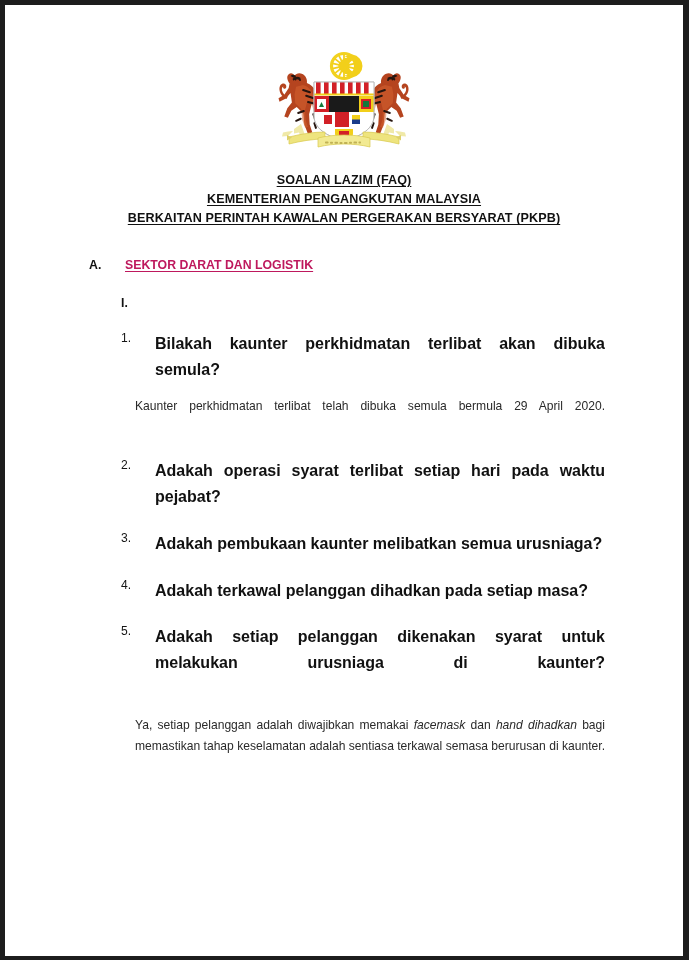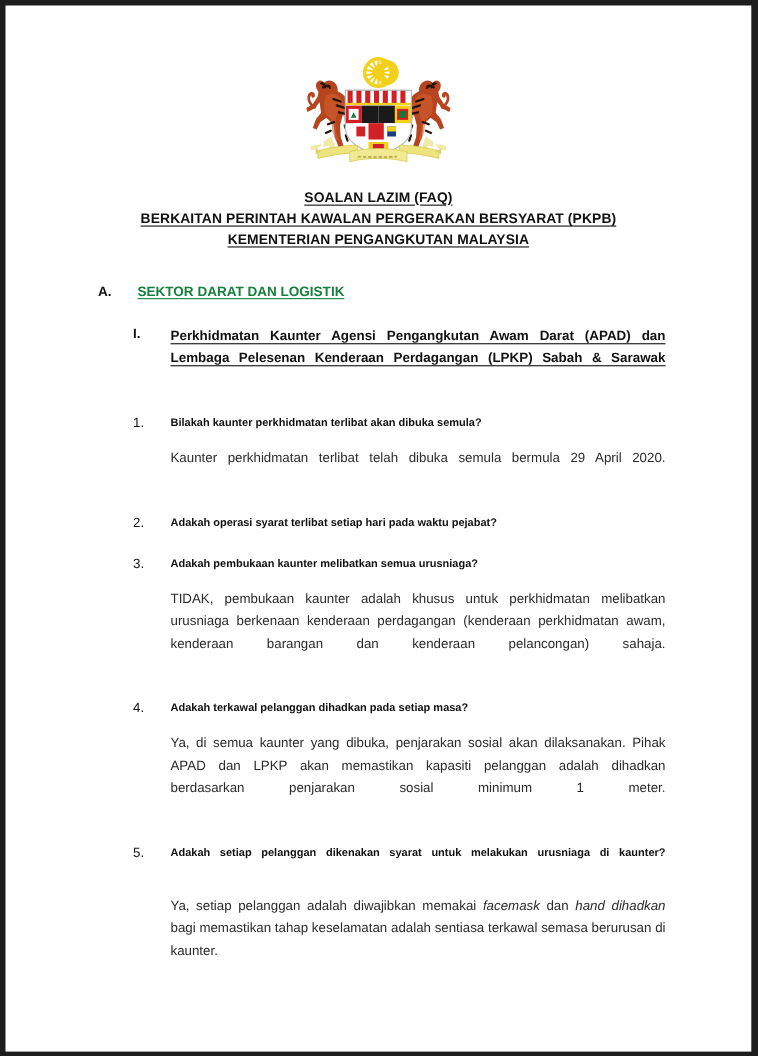--- a/index.html
+++ b/index.html
@@ -70,21 +70,21 @@
   .section-a .marker {
     width: 36px;
     flex: 0 0 36px;
     font-size: 12.3px;
     font-weight: bold;
     color: #111;
   }
   .section-a .title {
     font-size: 12.3px;
     font-weight: bold;
-    color: #15803d;
+    color: #be185d;
     text-decoration: underline;
     text-underline-offset: 2px;
   }
 
   .subsection {
     margin-top: 24px;
     display: flex;
     align-items: flex-start;
     padding-left: 32px;
   }
@@ -123,36 +123,36 @@
     align-items: flex-start;
   }
   .q-row .qnum {
     width: 34px;
     flex: 0 0 34px;
     font-size: 12.1px;
     color: #141414;
   }
   .q-row .qtext {
     flex: 1;
-    font-size: 10px;
+    font-size: 16px;
     font-weight: bold;
     color: #111;
     line-height: 1.62;
     text-align: justify;
     text-justify: inter-word;
   }
   .q-row .qtext.justified::after {
     content: "";
     display: inline-block;
     width: 100%;
   }
 
   .answer {
     margin-top: 13px;
-    margin-left: 34px;
+    margin-left: 14px;
     font-size: 12.1px;
     color: #2a2a2a;
     line-height: 1.68;
     text-align: justify;
     text-justify: inter-word;
   }
   .answer::after {
     content: "";
     display: inline-block;
     width: 100%;
@@ -300,34 +300,33 @@
               <rect x="80.5" y="92.6" width="3.5" height="2" rx="0.7"></rect>
               <rect x="85.5" y="92.4" width="2.5" height="2" rx="0.7"></rect>
             </g>
           </g>
         </svg>
       </div>
     </div>
 
     <div class="doc-title">
       <div><span>SOALAN LAZIM (FAQ)</span></div>
+      <div><span>KEMENTERIAN PENGANGKUTAN MALAYSIA</span></div>
       <div><span>BERKAITAN PERINTAH KAWALAN PERGERAKAN BERSYARAT (PKPB)</span></div>
-      <div><span>KEMENTERIAN PENGANGKUTAN MALAYSIA</span></div>
     </div>
 
     <div class="content">
 
       <div class="section-a">
         <div class="marker">A.</div>
         <div class="title">SEKTOR DARAT DAN LOGISTIK</div>
       </div>
 
       <div class="subsection">
         <div class="marker">I.</div>
-        <div class="title">Perkhidmatan Kaunter Agensi Pengangkutan Awam Darat (APAD) dan Lembaga Pelesenan Kenderaan Perdagangan (LPKP) Sabah &amp; Sarawak</div>
       </div>
 
       <div class="qa">
           <div class="qa-item">
             <div class="q-row">
               <div class="qnum">1.</div>
               <div class="qtext">Bilakah kaunter perkhidmatan terlibat akan dibuka semula?</div>
             </div>
             <div class="answer">Kaunter perkhidmatan terlibat telah dibuka semula bermula 29 April 2020.</div>
           </div>
@@ -335,28 +334,26 @@
             <div class="q-row">
               <div class="qnum">2.</div>
               <div class="qtext">Adakah operasi syarat terlibat setiap hari pada waktu pejabat?</div>
             </div>
           </div>
           <div class="qa-item">
             <div class="q-row">
               <div class="qnum">3.</div>
               <div class="qtext">Adakah pembukaan kaunter melibatkan semua urusniaga?</div>
             </div>
-            <div class="answer">TIDAK, pembukaan kaunter adalah khusus untuk perkhidmatan melibatkan urusniaga berkenaan kenderaan perdagangan (kenderaan perkhidmatan awam, kenderaan barangan dan kenderaan pelancongan) sahaja.</div>
           </div>
           <div class="qa-item">
             <div class="q-row">
               <div class="qnum">4.</div>
               <div class="qtext">Adakah terkawal pelanggan dihadkan pada setiap masa?</div>
             </div>
-            <div class="answer">Ya, di semua kaunter yang dibuka, penjarakan sosial akan dilaksanakan. Pihak APAD dan LPKP akan memastikan kapasiti pelanggan adalah dihadkan berdasarkan penjarakan sosial minimum 1 meter.</div>
           </div>
           <div class="qa-item">
             <div class="q-row">
               <div class="qnum">5.</div>
               <div class="qtext justified">Adakah setiap pelanggan dikenakan syarat untuk melakukan urusniaga di kaunter?</div>
             </div>
             <div class="answer">Ya, setiap pelanggan adalah diwajibkan memakai <i>facemask</i> dan <i>hand dihadkan</i> bagi memastikan tahap keselamatan adalah sentiasa terkawal semasa berurusan di kaunter.</div>
           </div>
         </div>
 

